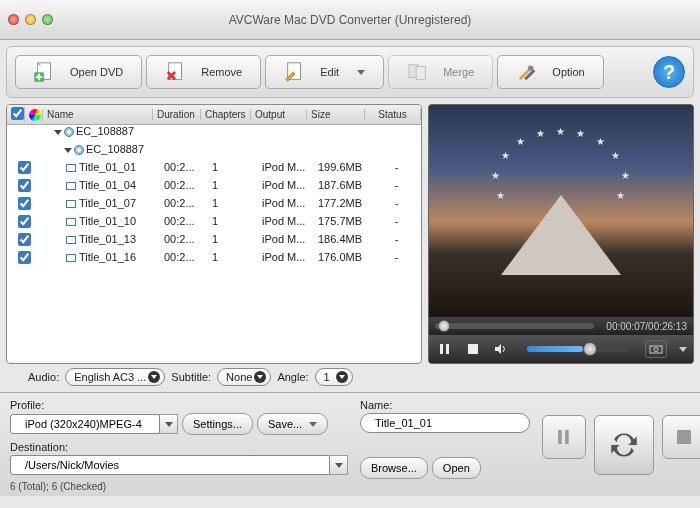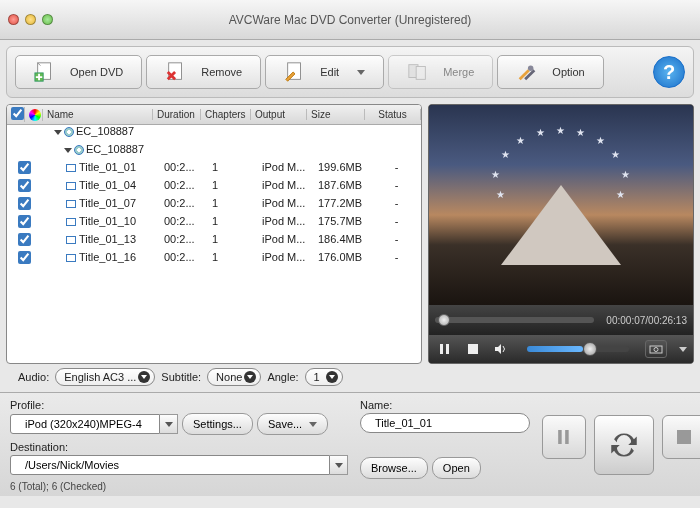--- a/index.html
+++ b/index.html
@@ -37,32 +37,32 @@
 .lrow .c-chk input { }
 .tri { display: inline-block; width: 0; height: 0; border-left: 4px solid transparent; border-right: 4px solid transparent; border-top: 5px solid #444; margin-right: 2px; }
 .disc { width: 10px; height: 10px; border-radius: 50%; border: 1px solid #3a7ac0; display: inline-block; background: radial-gradient(#fff 30%, #9cc 31%); vertical-align: middle; margin-right: 2px; }
 .film { width: 10px; height: 8px; background: #fff; border: 1px solid #3a7ac0; display: inline-block; vertical-align: middle; margin-right: 3px; margin-left: 12px; }
 
 .preview { flex: 1; background: #000; border: 1px solid #666; border-radius: 4px; display: flex; flex-direction: column; overflow: hidden; }
 .video { flex: 1; background: linear-gradient(#2a3550 0%, #4a5a80 30%, #b88860 55%, #3a3028 70%, #1a1410 100%); position: relative; }
 .mountain { position: absolute; bottom: 20%; left: 50%; transform: translateX(-50%); width: 0; height: 0; border-left: 60px solid transparent; border-right: 60px solid transparent; border-bottom: 80px solid #d0c8c0; }
 .stars { position: absolute; top: 12%; left: 50%; transform: translateX(-50%); width: 140px; height: 80px; }
 .star { position: absolute; color: #e0e4f0; font-size: 10px; }
-.seek { height: 30px; background: linear-gradient(#444, #222); display: flex; align-items: center; padding: 0 6px; gap: 12px; }
+.seek { height: 18px; background: linear-gradient(#444, #222); display: flex; align-items: center; padding: 0 6px; gap: 12px; }
 .seekbar { flex: 1; height: 6px; background: #555; border-radius: 3px; position: relative; }
 .seekdot { position: absolute; left: 2%; top: -3px; width: 12px; height: 12px; border-radius: 50%; background: radial-gradient(#eee, #aaa); border: 1px solid #666; }
 .time { color: #ccc; font-size: 10px; }
 .pctrls { height: 28px; background: linear-gradient(#555, #2a2a2a); display: flex; align-items: center; padding: 0 6px; gap: 8px; }
 .pbtn { width: 20px; height: 20px; display: flex; align-items: center; justify-content: center; color: #eee; cursor: pointer; }
 .vol { flex: 1; height: 6px; background: #444; border-radius: 3px; position: relative; margin: 0 8px; }
 .volfill { position: absolute; left: 0; top: 0; bottom: 0; width: 55%; background: linear-gradient(90deg, #3a8ad8, #6ab8ff); border-radius: 3px; }
 .voldot { position: absolute; left: 55%; top: -4px; width: 14px; height: 14px; border-radius: 50%; background: radial-gradient(#eee, #999); border: 1px solid #555; }
 .cam { width: 22px; height: 18px; background: linear-gradient(#555, #333); border: 1px solid #666; border-radius: 3px; color: #ccc; display: flex; align-items: center; justify-content: center; }
 
-.midrow { display: flex; align-items: center; padding: 4px 18px; gap: 6px; font-size: 11px; color: #222; }
+.midrow { display: flex; align-items: center; padding: 4px 28px; gap: 6px; font-size: 11px; color: #222; }
 .sel { background: linear-gradient(#fff, #eee); border: 1px solid #888; border-radius: 10px; height: 18px; padding: 0 18px 0 8px; position: relative; display: inline-flex; align-items: center; }
 .sel .pop { position: absolute; right: 4px; width: 12px; height: 12px; background: #333; border-radius: 50%; }
 .sel .pop::after { content: ""; position: absolute; left: 3px; top: 4px; border-left: 3px solid transparent; border-right: 3px solid transparent; border-top: 4px solid #fff; }
 
 .bottom { border-top: 1px solid #aaa; background: linear-gradient(#eaeaea, #d6d6d6); margin-top: 2px; padding: 6px 10px 4px; display: flex; gap: 12px; position: relative; height: 104px; }
 .bleft { width: 350px; }
 .bmid { flex: 1; }
 .bright { width: 170px; display: flex; align-items: flex-start; justify-content: center; gap: 8px; padding-top: 16px; }
 .lbl { font-size: 11px; color: #222; margin-bottom: 2px; display: block; }
 .combo { display: flex; align-items: center; gap: 4px; margin-bottom: 6px; }

